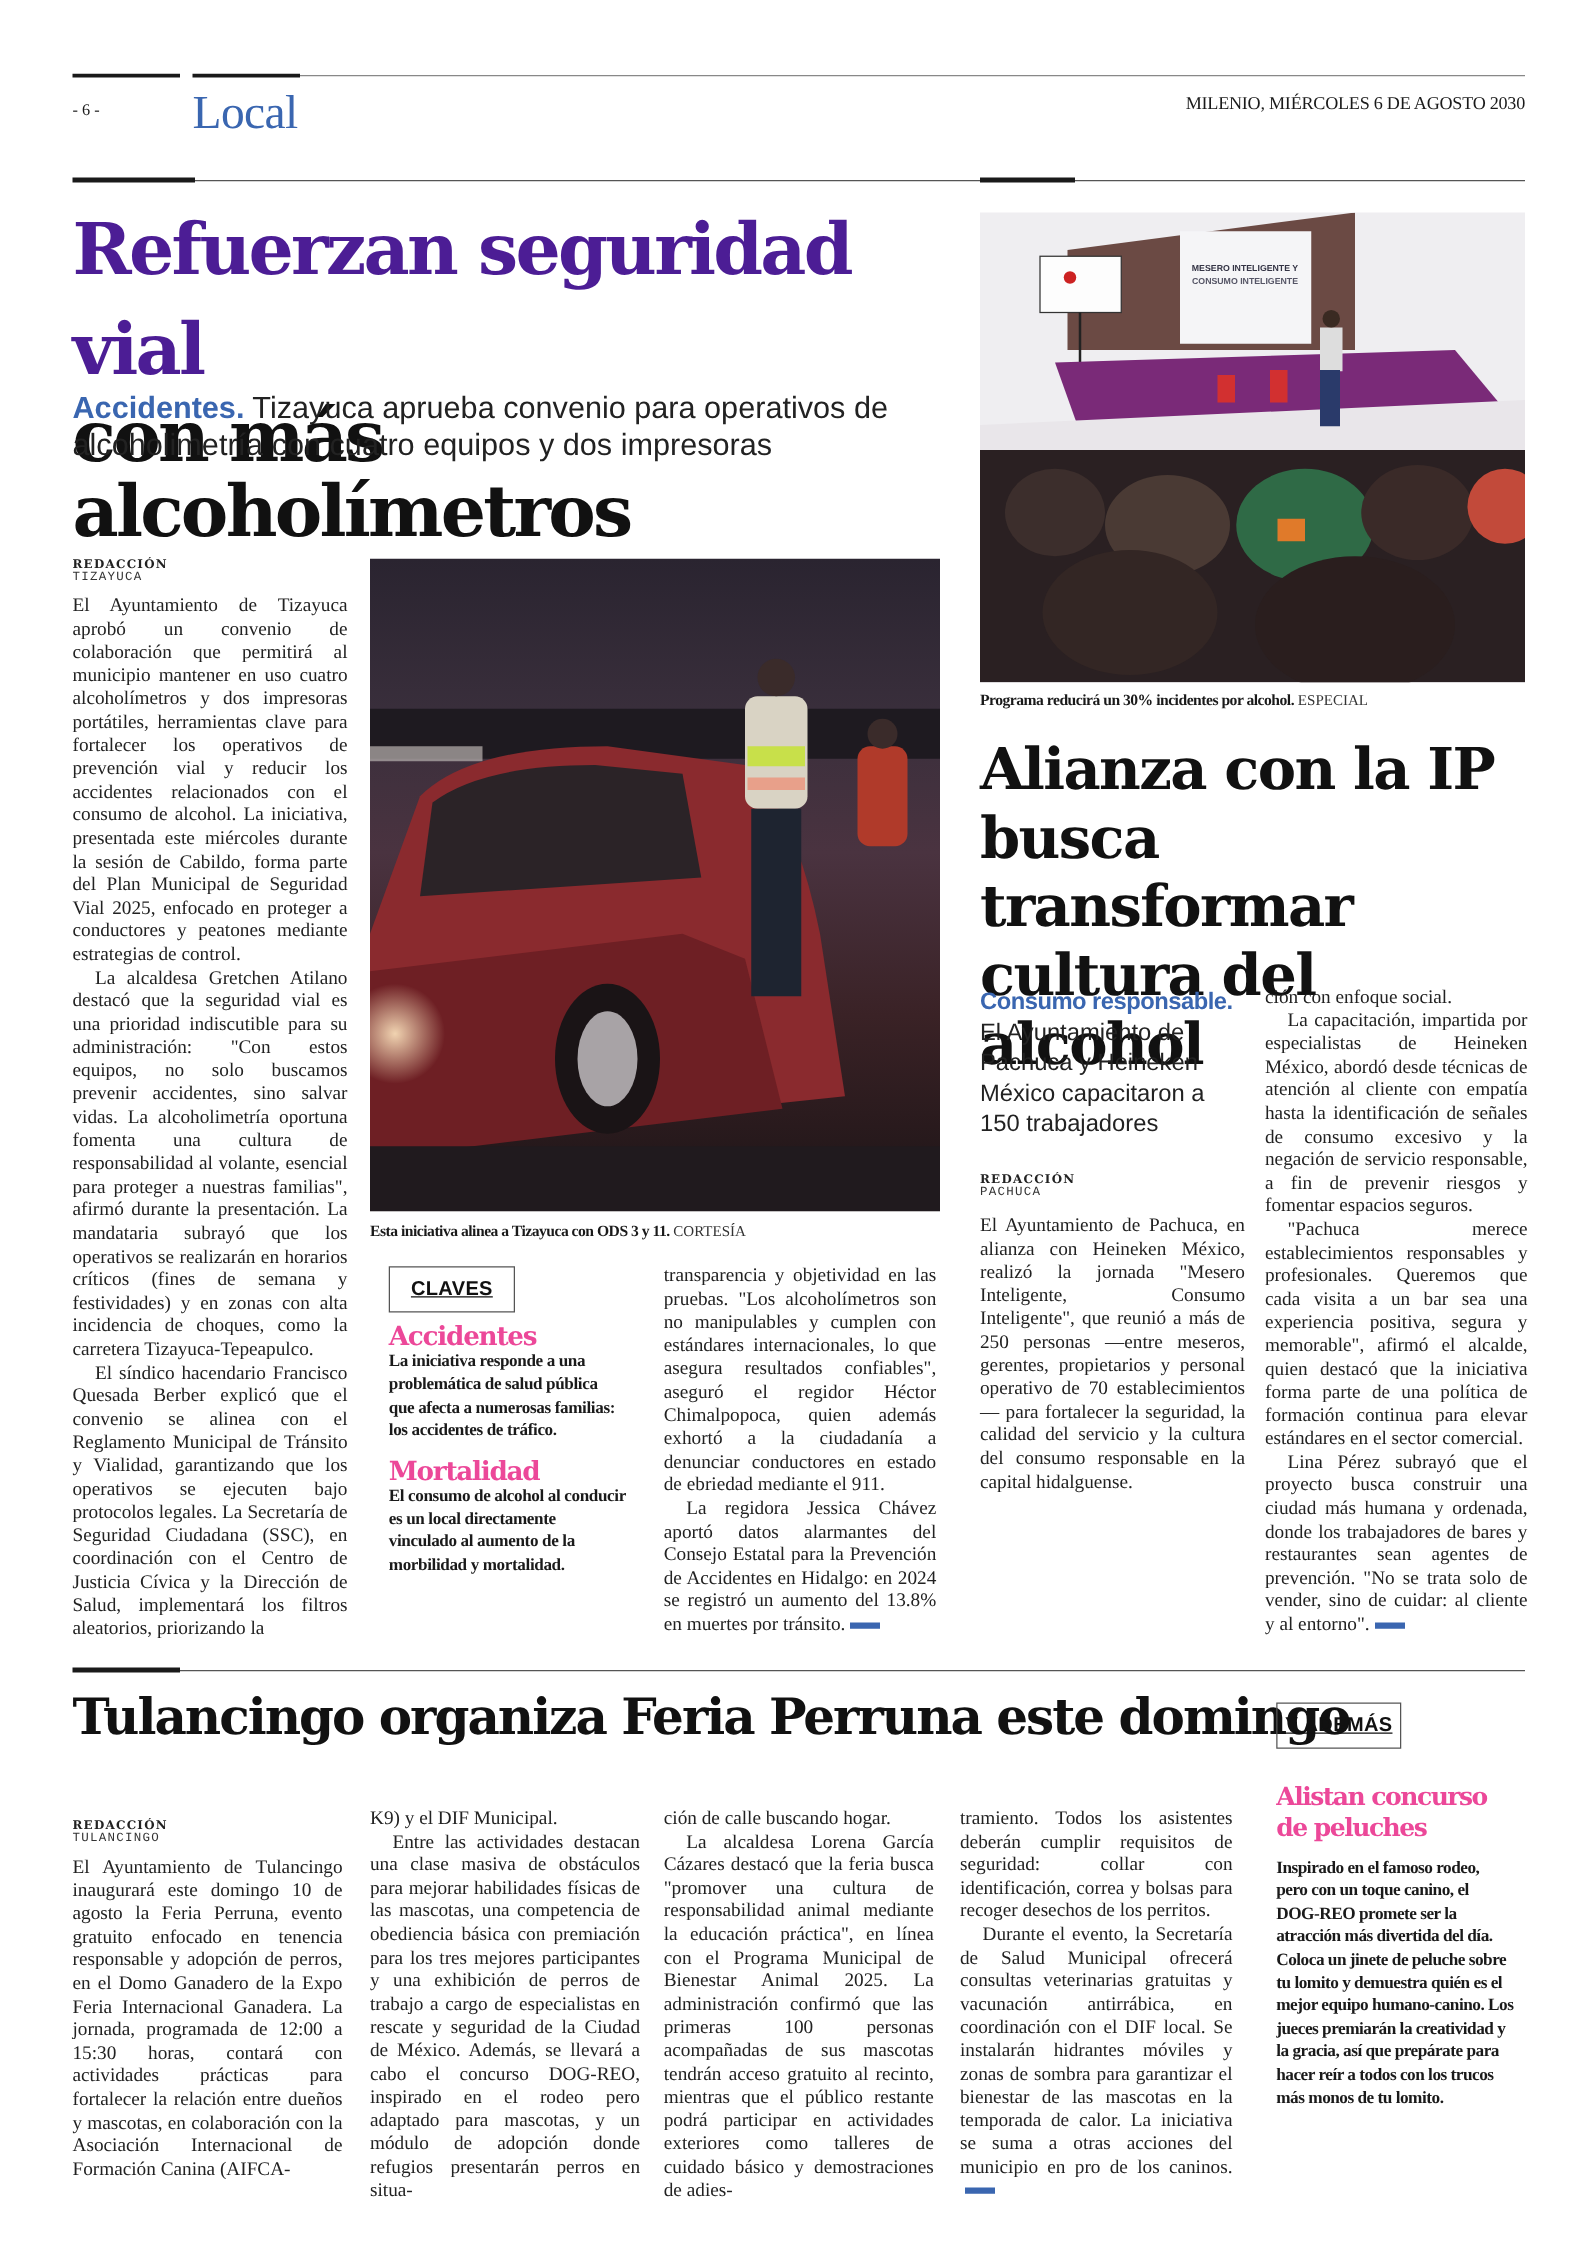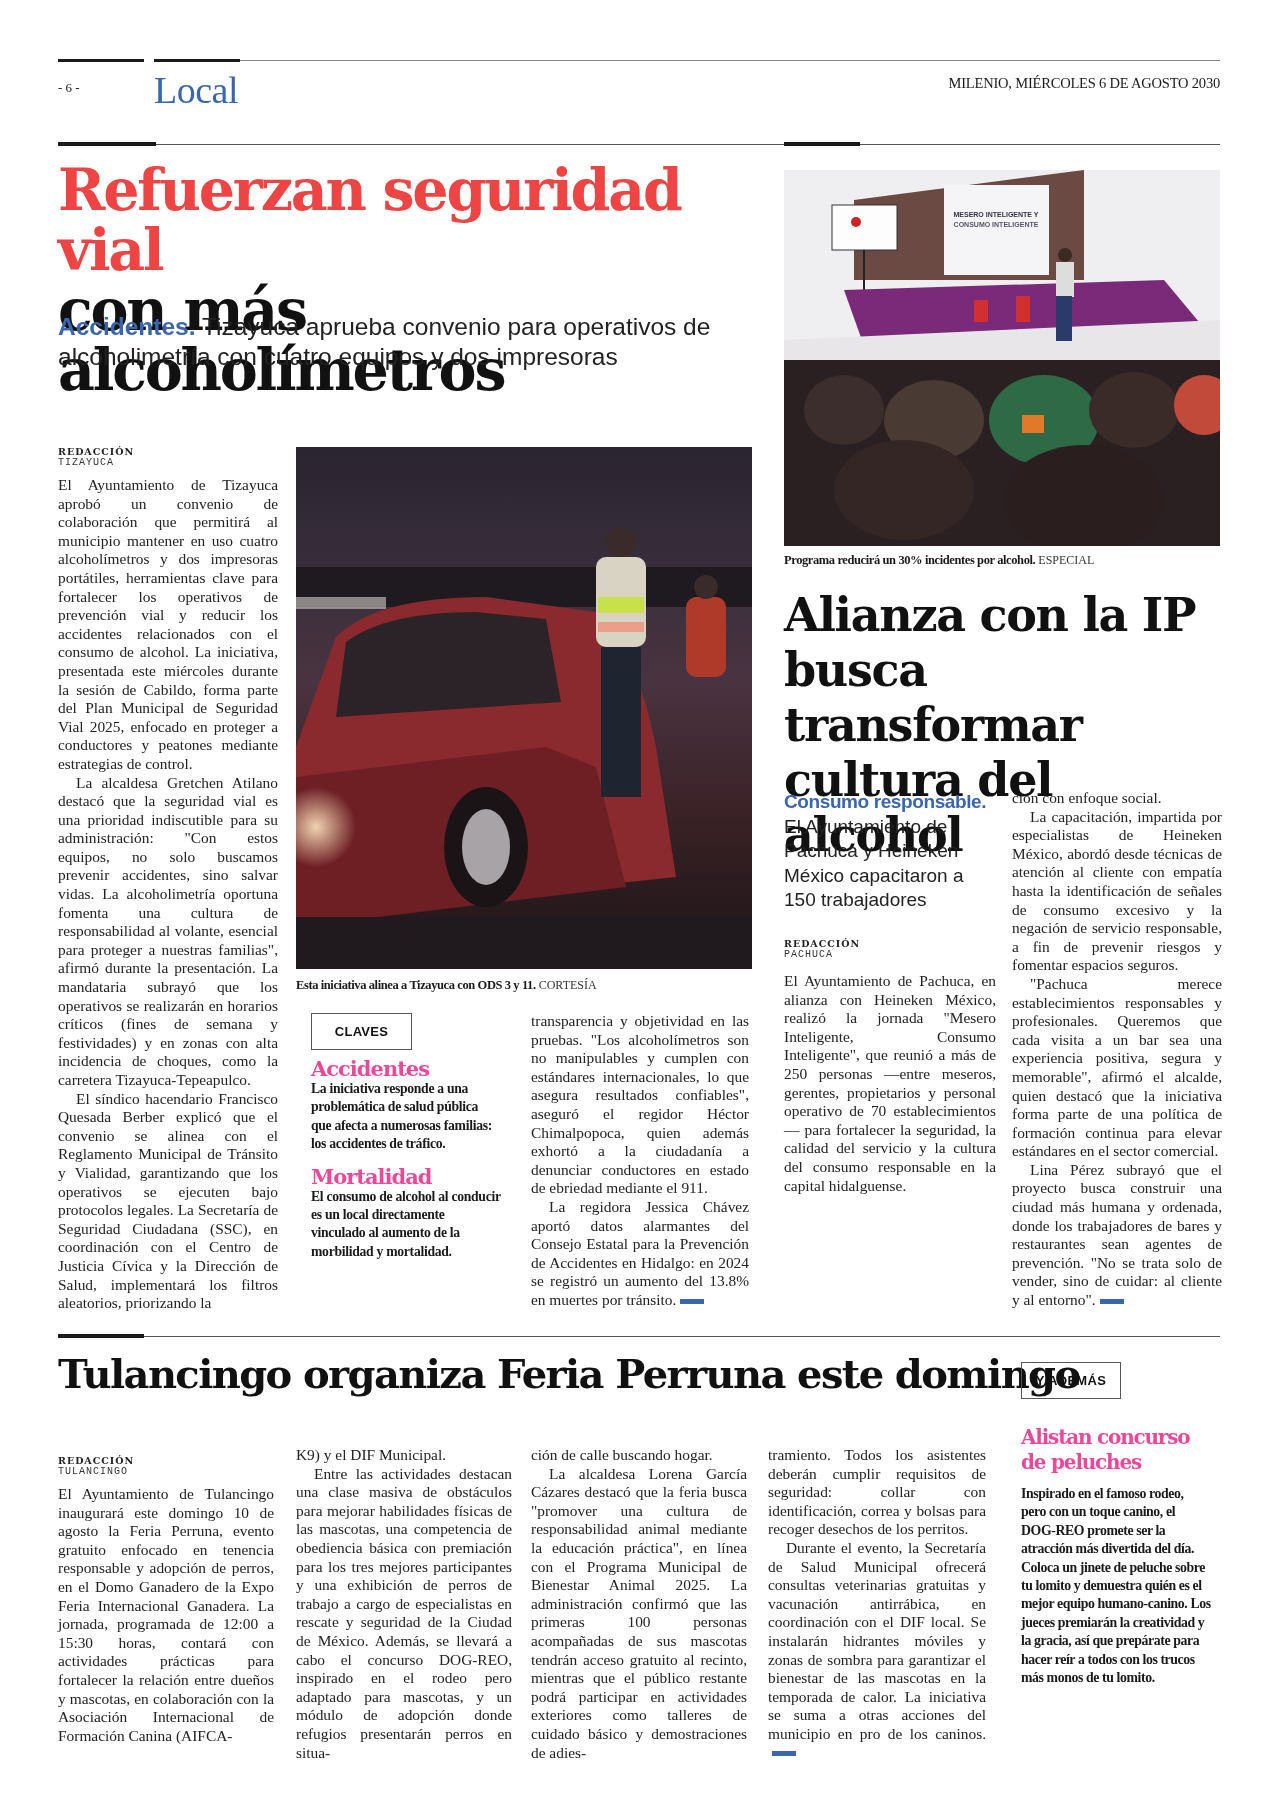--- a/index.html
+++ b/index.html
@@ -9,42 +9,42 @@
   .lserif { font-family: "Liberation Serif", "DejaVu Serif", serif; }
   .sans { font-family: "Liberation Sans", "DejaVu Sans", sans-serif; }
   .rule { position: absolute; height: 1px; background: #555; }
   .thick { position: absolute; height: 4px; background: #1a1a1a; }
   .body-text { font-family: "Liberation Serif", serif; font-size: 15.4px; line-height: 18.6px; text-align: justify; color: #222; hyphens: manual; }
   .body-text p { margin: 0; text-indent: 18px; }
   .body-text p.first { text-indent: 0; }
   .byline { font-family: "DejaVu Serif", serif; font-size: 9.5px; font-weight: bold; letter-spacing: 1px; color: #222; }
   .byline-loc { font-family: Liberation Mono, monospace; font-size: 10px; letter-spacing: 1px; color: #333; }
   .endmark { display: inline-block; width: 24px; height: 5px; background: #3a66b0; margin-left: 4px; vertical-align: middle; }
-  .boxlabel { position: absolute; border: 1.5px solid #555; box-sizing: border-box; display: flex; align-items: center; justify-content: center; font-family: "Liberation Sans", sans-serif; font-weight: bold; font-size: 13px; letter-spacing: 0.3px; color: #111; }
+  .boxlabel { position: absolute; border: 1.5px solid #555; box-sizing: border-box; display: flex; align-items: center; justify-content: center; font-family: "Liberation Sans", sans-serif; font-weight: bold; font-size: 16px; letter-spacing: 0.3px; color: #111; text-decoration: underline; }
   .blue-head { font-family: "DejaVu Serif", serif; font-weight: bold; color: #ec4899; letter-spacing: -1px; }
   .bold-serif { font-family: "Liberation Serif", serif; font-weight: bold; color: #1a1a1a; }
   .photo { position: absolute; overflow: hidden; }
 </style>
 </head>
 <body>
 
 <div class="thick" style="left:58px; top:59px; width:86px; height:3px;"></div>
 <div class="thick" style="left:154px; top:59px; width:86px; height:3px;"></div>
 <div class="rule" style="left:240px; top:60px; width:980px; background:#888;"></div>
 
 <div class="abs lserif" style="left:58px; top:80px; font-size:13px;">- 6 -</div>
 <div class="abs lserif" style="left:154px; top:68px; font-size:38px; color:#3a66b0; letter-spacing:-0.5px;">Local</div>
 <div class="abs lserif" style="right:56px; top:75px; font-size:14.5px; letter-spacing:-0.2px;">MILENIO, MIÉRCOLES 6 DE AGOSTO 2030</div>
 
 <div class="thick" style="left:58px; top:142px; width:98px; height:4px;"></div>
 <div class="rule" style="left:156px; top:144px; width:1064px;"></div>
 <div class="thick" style="left:784px; top:142px; width:76px; height:4px;"></div>
 
 <div class="abs" style="left:58px; top:160px; width:700px;">
-  <div class="serif" style="font-size:57px; font-weight:bold; line-height:60px; letter-spacing:-2.2px; color:#ef4444;">Refuerzan seguridad vial</div>
+  <div class="serif" style="font-size:57px; font-weight:bold; line-height:80px; letter-spacing:-2.2px; color:#4c1d95;">Refuerzan seguridad vial</div>
   <div class="serif" style="font-size:57px; font-weight:bold; line-height:60px; letter-spacing:-2.2px; color:#111;">con más alcoholímetros</div>
 </div>
 
 <div class="abs sans" style="left:58px; top:312px; width:700px; font-size:24.5px; line-height:30px; color:#222;">
   <span style="font-weight:bold; color:#3a66b0;">Accidentes.</span><span> Tizayuca aprueba convenio para operativos de alcoholimetría con cuatro equipos y dos impresoras</span>
 </div>
 
 <div class="abs" style="left:58px; top:446px;">
   <div class="byline">REDACCIÓN</div>
   <div class="byline-loc">TIZAYUCA</div>

